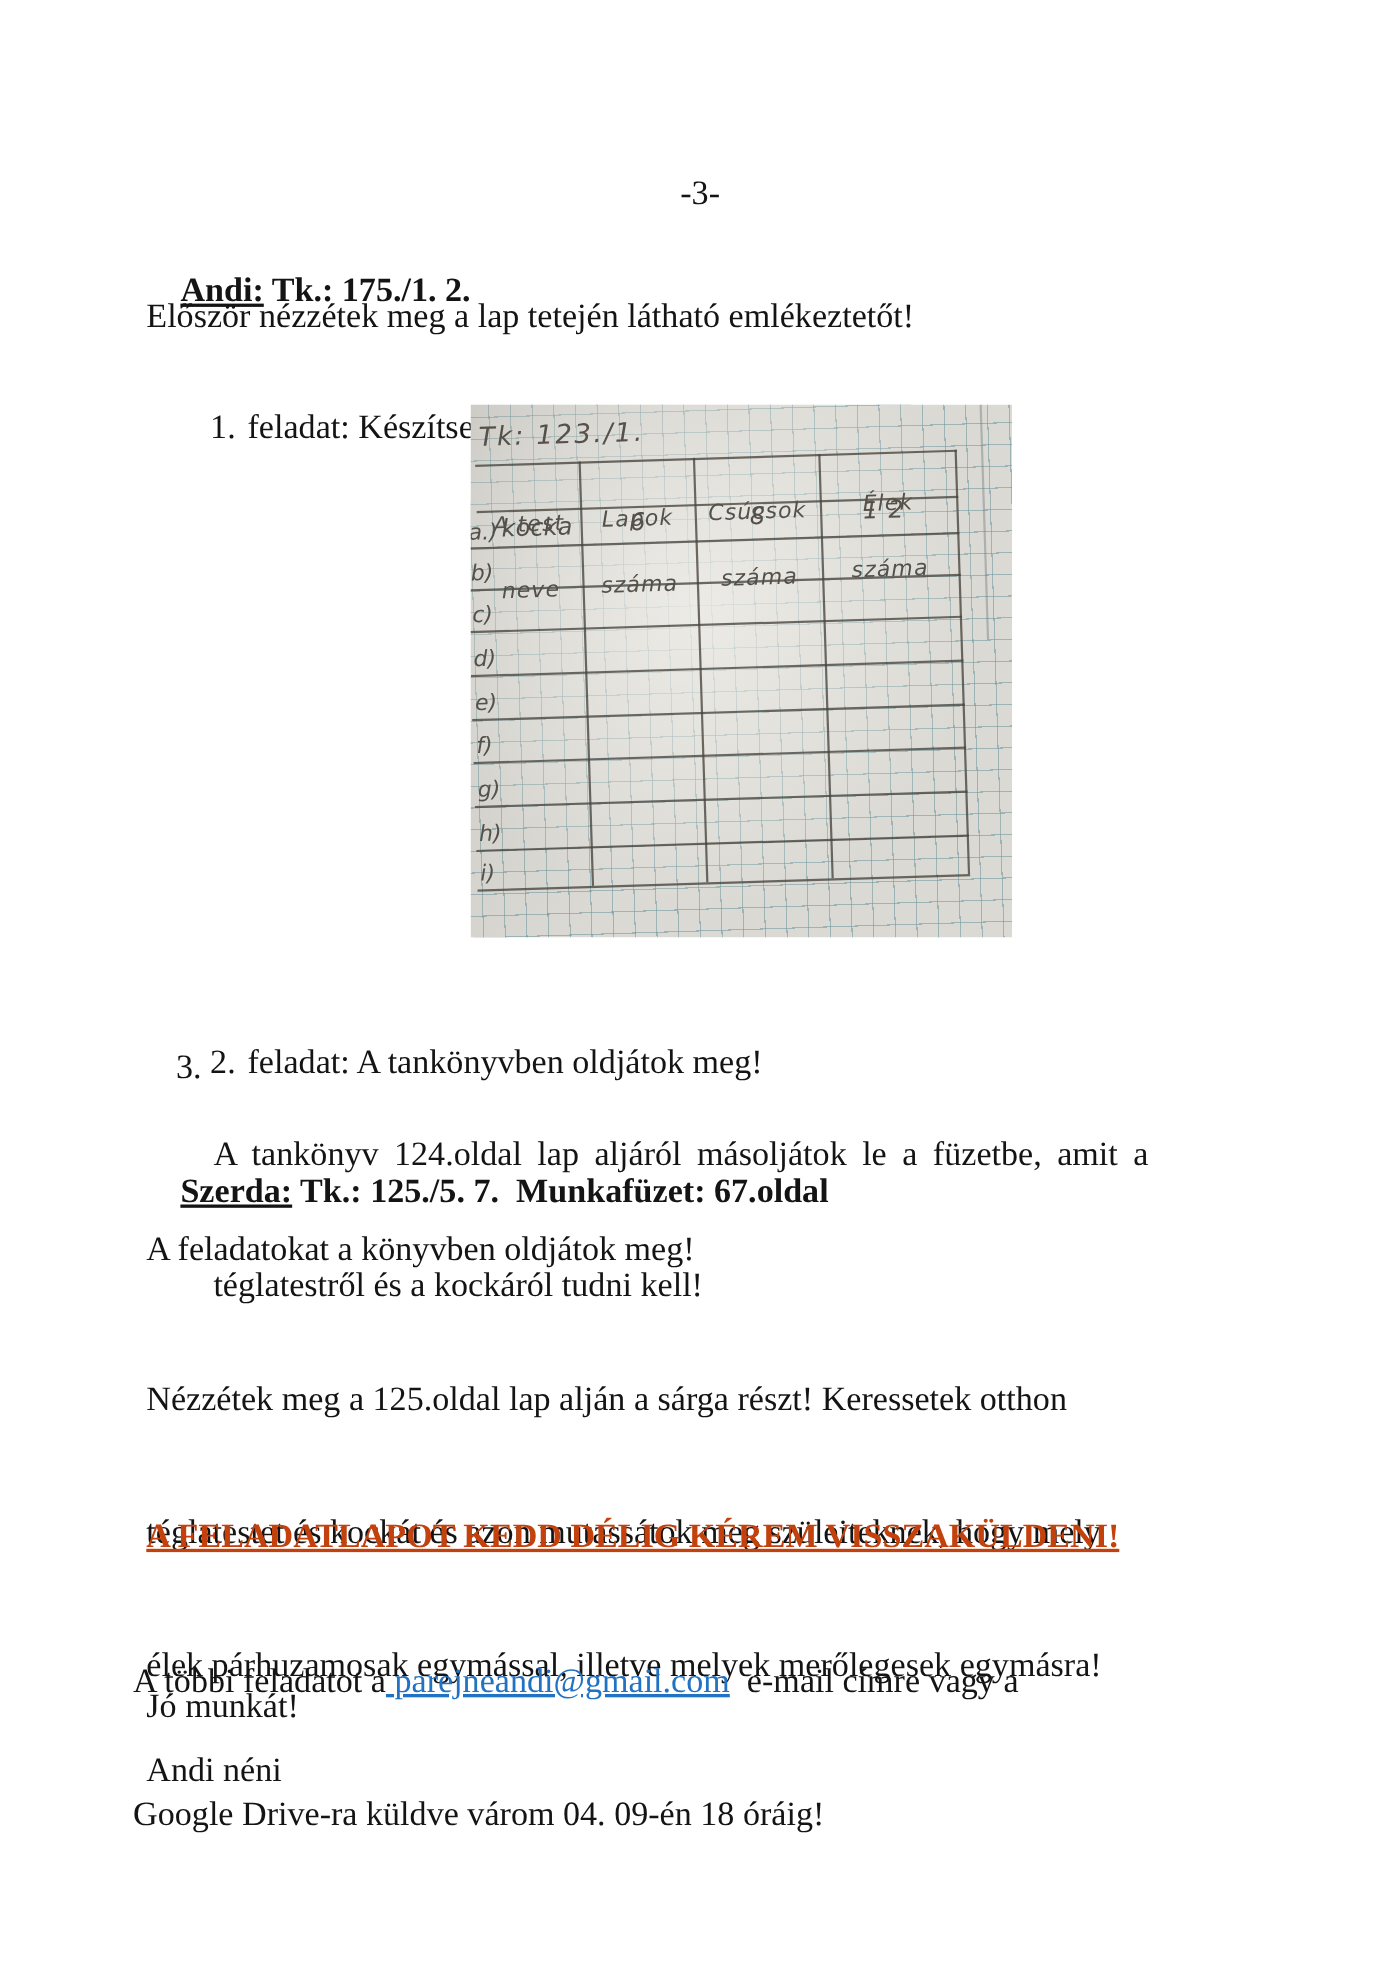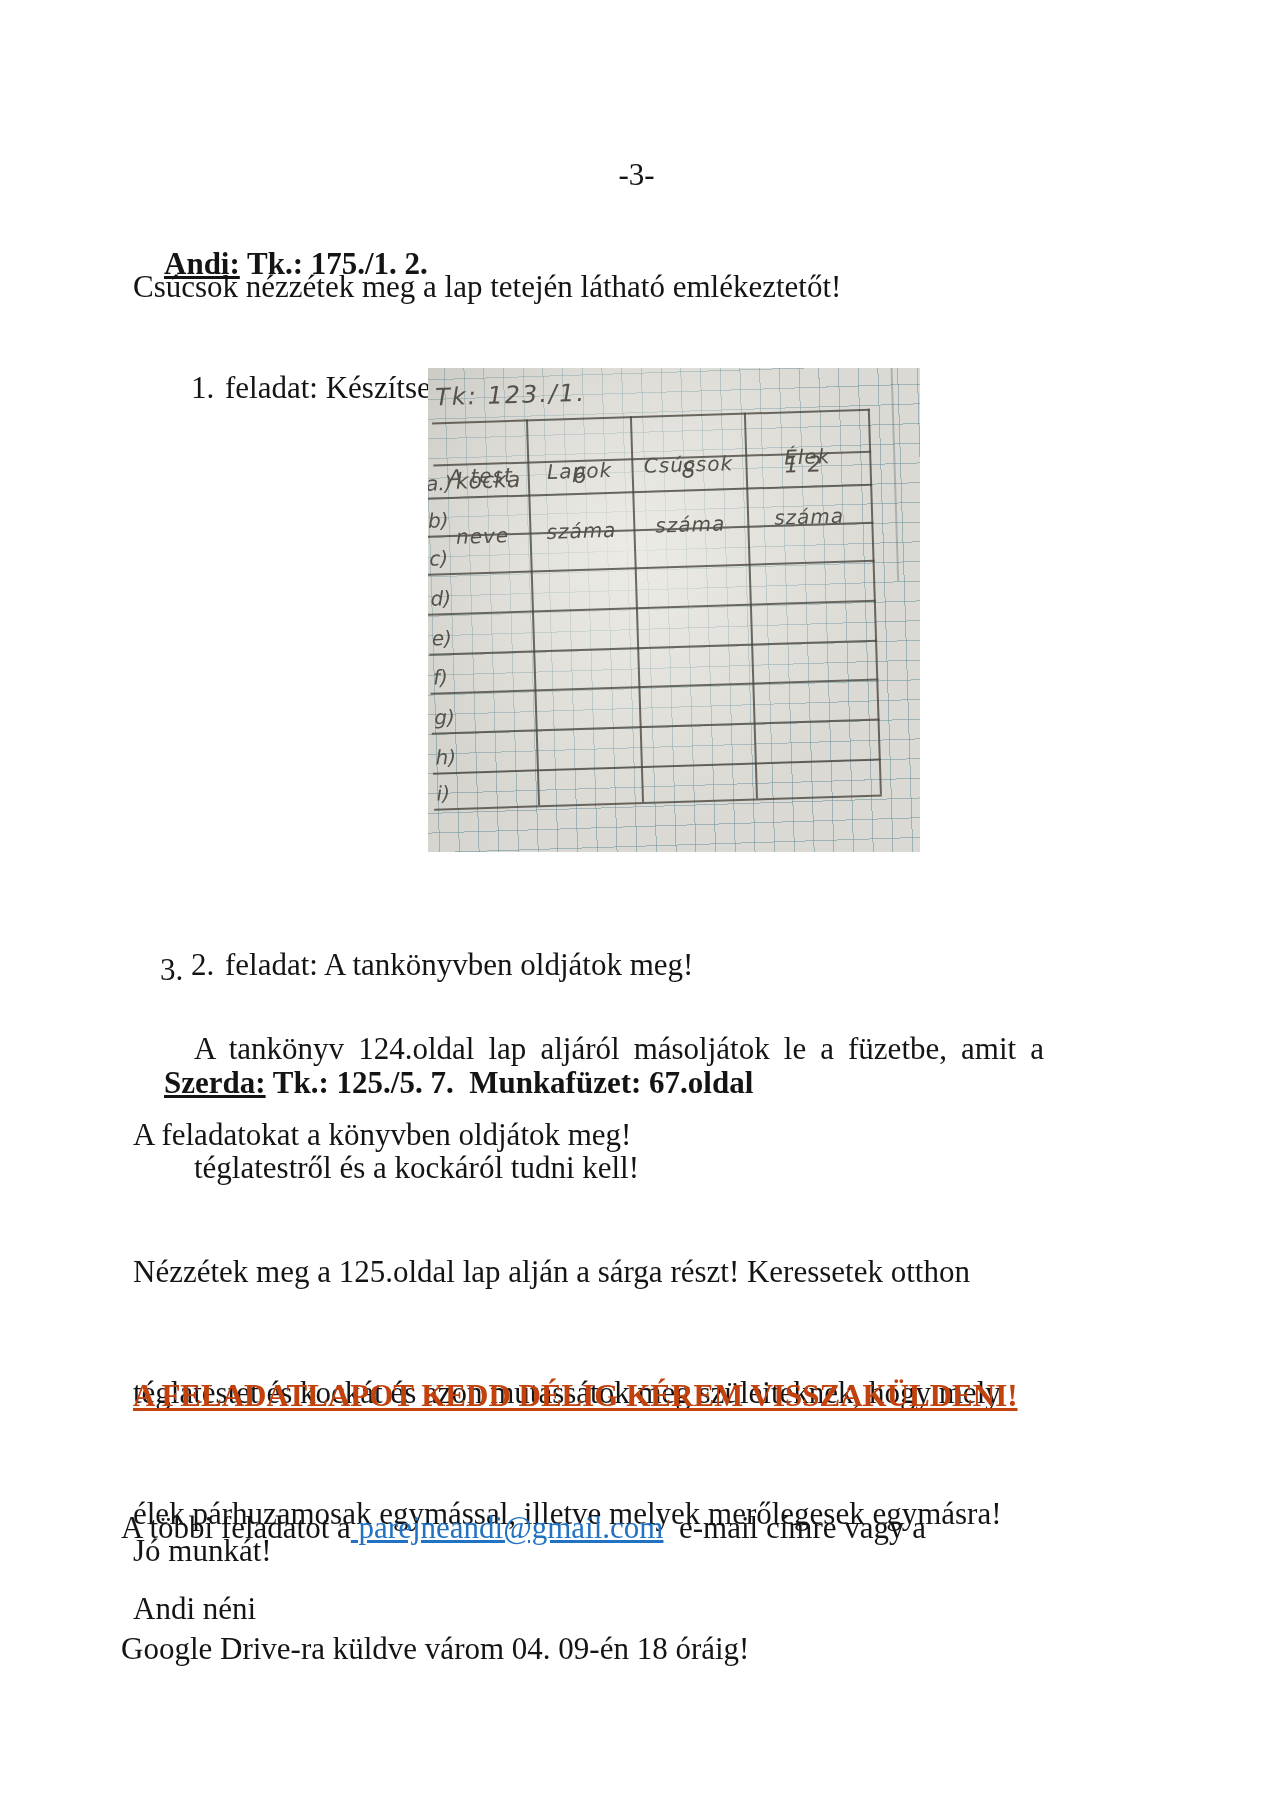--- a/index.html
+++ b/index.html
@@ -40,21 +40,21 @@
 <body>
 
 <div class="page">
 
   <div class="abs t" style="top:156px;left:0;width:1273px;text-align:center;">-3-</div>
 
   <div class="abs t" style="top:207px;left:133px;">
     <span class="b u">Andi:</span><span class="b"> Tk.: 175./1. 2.</span>
   </div>
 
-  <div class="abs t" style="top:268px;left:133px;">Csúcsok nézzétek meg a lap tetején látható emlékeztetőt!</div>
+  <div class="abs t" style="top:268px;left:133px;">Először nézzétek meg a lap tetején látható emlékeztetőt!</div>
 
   <div class="abs t" style="top:331px;left:160px;">
     <span class="num">1.</span><span class="gap">feladat: Készítsetek a feladathoz táblázatot:</span>
   </div>
 
   <div class="photo">
     <div class="photo-inner">
       <div class="photo-content">
         <div class="abs hand hw-title" style="left:14px;top:8px;">Tk: 123./1.</div>
 

